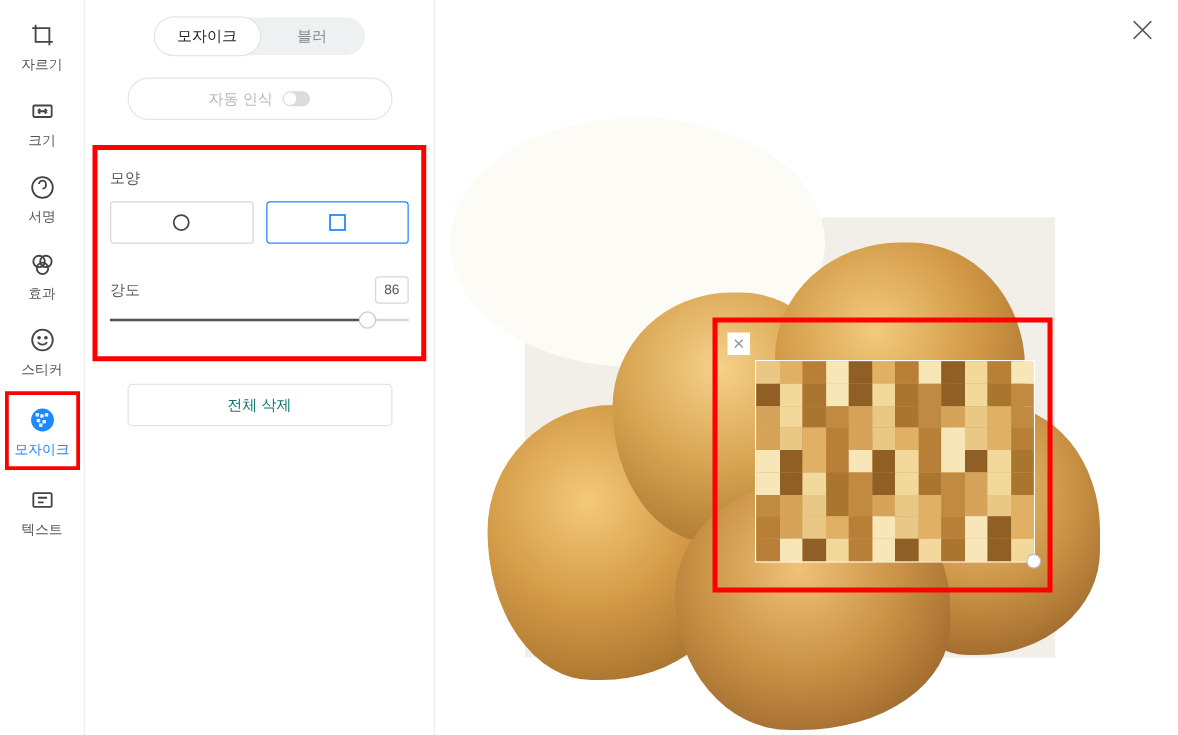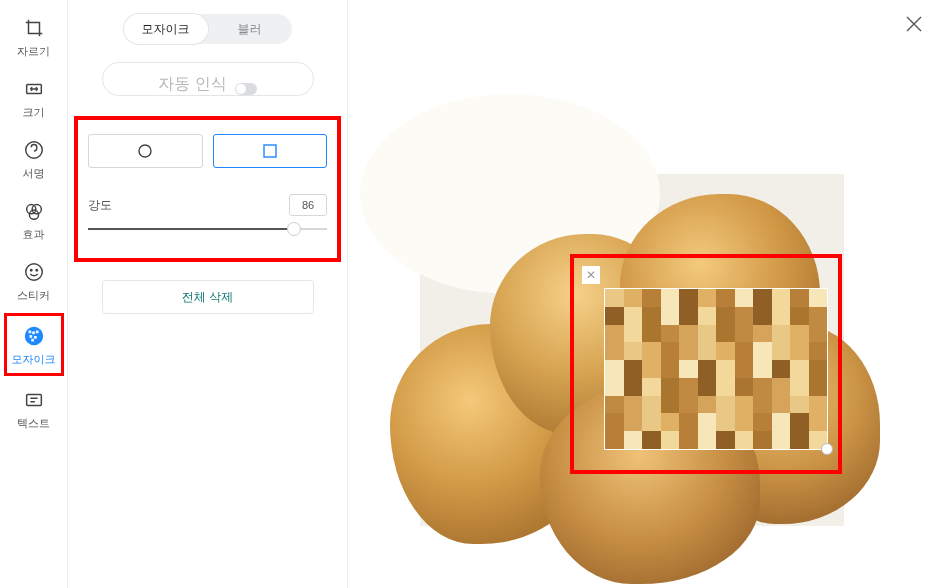--- a/index.html
+++ b/index.html
@@ -8,31 +8,31 @@
 .side-item{width:60px;display:flex;flex-direction:column;align-items:center;padding:8px 0 6px;cursor:pointer;margin-bottom:4px}
 .side-item .icon{width:24px;height:24px;display:flex;align-items:center;justify-content:center;color:#444}
 .side-item .label{font-size:11px;color:#555;margin-top:4px}
 .side-item.active .icon{color:#1e88ff}
 .side-item.active .label{color:#1e88ff}
 .side-item.highlight{border:3px solid #ff0000}
 .panel{position:absolute;left:68px;top:0;width:280px;height:100%;border-right:1px solid #eee;padding:14px 20px}
 .seg{width:168px;height:30px;border-radius:15px;background:#eef0f2;display:flex;margin:0 auto 18px}
 .seg-btn{flex:1;display:flex;align-items:center;justify-content:center;font-size:12px;color:#888;border-radius:15px;cursor:pointer}
 .seg-btn.on{background:#fff;color:#222;box-shadow:0 0 0 1px #e3e5e8}
-.auto-btn{width:212px;height:34px;border:1px solid #e3e5e8;border-radius:17px;display:flex;align-items:flex-end;justify-content:center;font-size:16px;color:#b8b8b8;margin:0 auto 20px;cursor:pointer;gap:8px}
+.auto-btn{width:212px;height:34px;border:1px solid #e3e5e8;border-radius:17px;display:flex;align-items:center;justify-content:center;font-size:12px;color:#b8b8b8;margin:0 auto 20px;cursor:pointer;gap:8px}
 .toggle{width:22px;height:12px;border-radius:6px;background:#d9dbde;position:relative}
 .toggle::after{content:"";position:absolute;left:1px;top:1px;width:10px;height:10px;border-radius:50%;background:#fff}
 .shape-group{border:4px solid #ff0000;padding:14px 10px 22px;margin:0 -14px 18px}
 .sec-label{font-size:12px;color:#555;margin-bottom:10px}
 .shape-opts{display:flex;gap:10px}
 .shape-opt{flex:1;height:34px;border:1px solid #d5d7db;border-radius:3px;display:flex;align-items:center;justify-content:center;cursor:pointer}
 .shape-opt.selected{border-color:#1e88ff}
 .shape-opt svg{width:14px;height:14px}
 .intensity-row{display:flex;justify-content:space-between;align-items:center;margin-top:26px;margin-bottom:6px}
-.int-val{width:38px;height:22px;border:1px solid #d5d7db;border-radius:3px;font-size:11px;color:#555;display:flex;align-items:center;justify-content:center}
+.int-val{width:27px;height:22px;border:1px solid #d5d7db;border-radius:3px;font-size:11px;color:#555;display:flex;align-items:center;justify-content:center}
 .slider{position:relative;height:14px;margin-top:4px}
 .slider-track{position:absolute;left:0;right:0;top:6px;height:2px;background:#d5d7db}
 .slider-fill{position:absolute;left:0;top:6px;height:2px;background:#555;width:86%}
 .slider-thumb{position:absolute;top:0;width:14px;height:14px;border-radius:50%;background:#fff;border:1px solid #ccc;left:calc(86% - 7px);cursor:pointer}
 .help-text{font-size:12px;color:#9a9a9a;line-height:1.6;margin:18px 0 48px}
 .del-btn{width:212px;height:34px;border:1px solid #e3e5e8;border-radius:4px;display:flex;align-items:center;justify-content:center;font-size:12px;color:#0f766e;margin:0 auto;cursor:pointer}
 .canvas{position:absolute;left:420px;top:174px;width:424px;height:352px;background:#f2eee8}
 .close-x{position:absolute;right:18px;top:14px;width:20px;height:20px;cursor:pointer;color:#555}
 .food{position:absolute;inset:0}
 .chicken{position:absolute;border-radius:60% 55% 65% 50%/55% 60% 50% 65%;filter:blur(0.3px)}
@@ -131,20 +131,21 @@
   <div class="seg">
     <div class="seg-btn on">모자이크</div>
     <div class="seg-btn">블러</div>
   </div>
   <div class="auto-btn">
     <span>자동 인식</span>
     <span class="toggle"></span>
   </div>
 
   <div class="shape-group">
+    <div class="sec-label">모양</div>
     <div class="shape-opts">
       <div class="shape-opt">
         <svg viewBox="0 0 14 14">
             <circle cx="7" cy="7" r="6" fill="none" stroke="#444" stroke-width="1.4"></circle>
           </svg>
       </div>
       <div class="shape-opt selected">
         <svg viewBox="0 0 14 14">
             <rect x="1" y="1" width="12" height="12" fill="none" stroke="#1e88ff" stroke-width="1.4"></rect>
           </svg>

